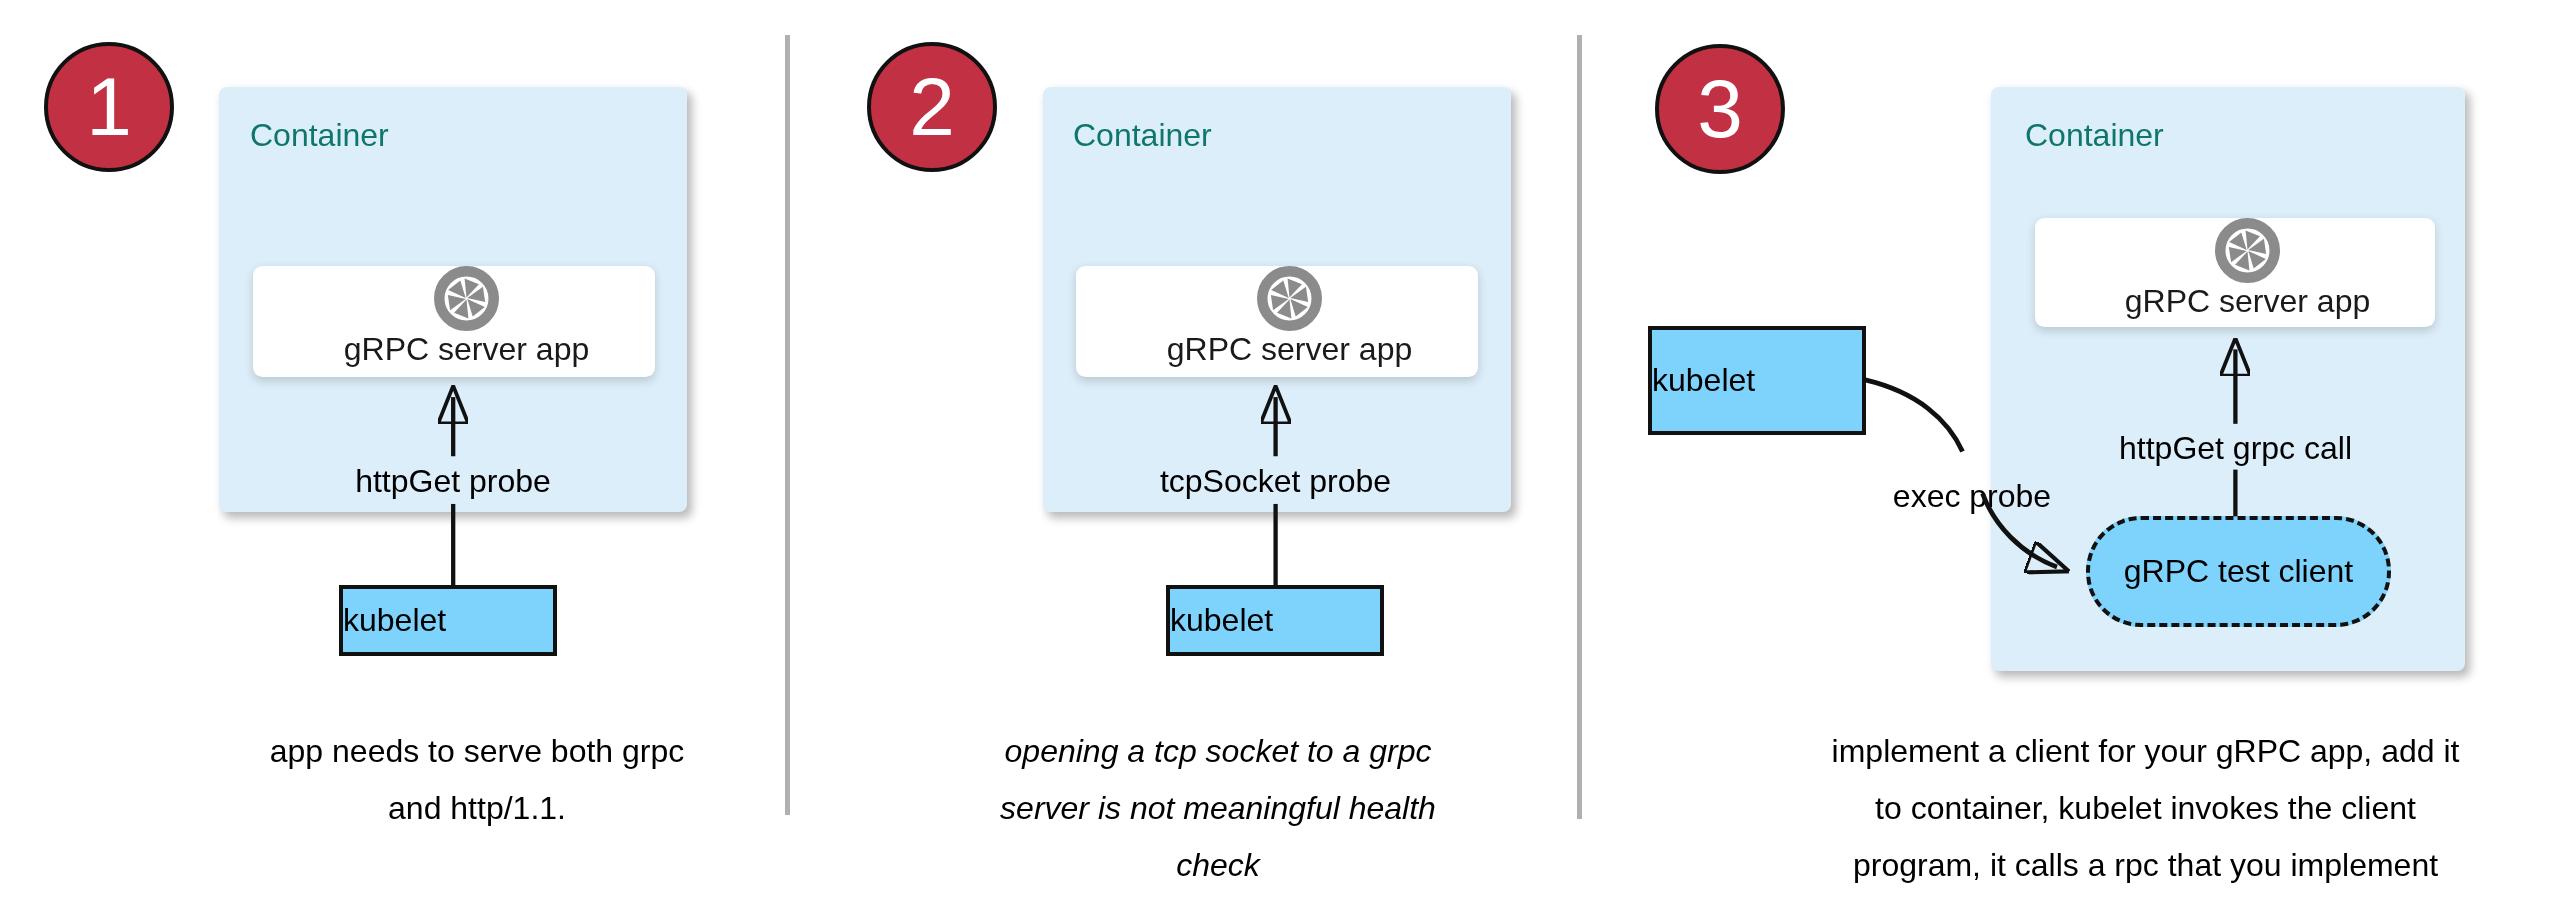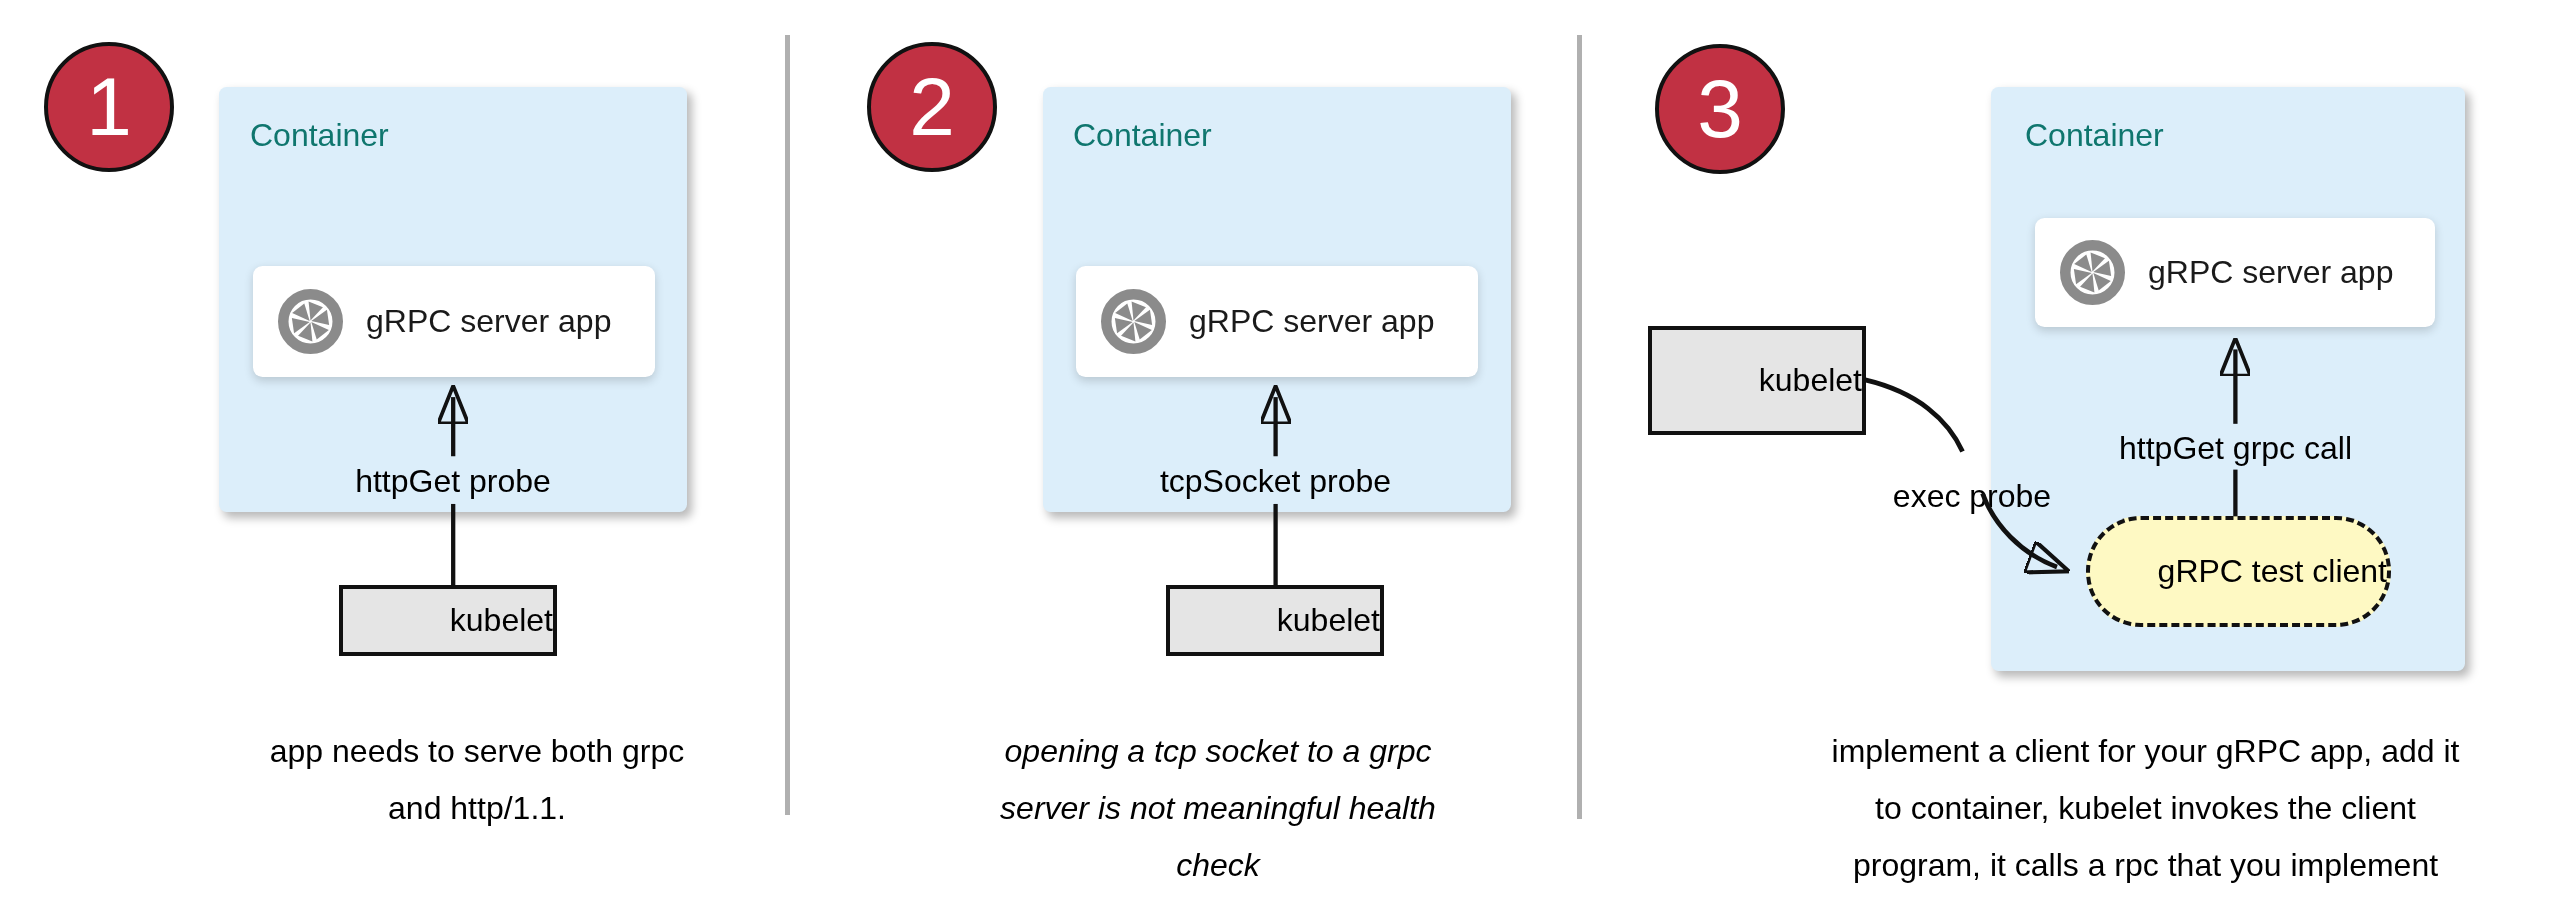--- a/index.html
+++ b/index.html
@@ -17,39 +17,39 @@
   }
   
   .container-box{
     background:var(--blue,#dceefa);border-radius:7.6px;
     box-shadow:4.8px 5.7px 9.5px rgba(0,0,0,0.28);
   }
   .container-label{font-size:32px;line-height:38px;color:#0f766e;}
   
   .app-box{
     background:#fff;border-radius:9.5px;box-shadow:0 3.8px 9.5px rgba(0,0,0,0.16);
-    display:flex;align-items:center;padding-left:25px;box-sizing:border-box;gap:23px;
+    display:flex;align-items:center;padding-left:25px;box-sizing:border-box;flex-direction:column;
   }
   .app-box .lbl{font-size:32px;color:#1a1a1a;white-space:nowrap;}
   .icon{width:65px;height:65px;flex:0 0 65px;}
   
   .arrow-label{
     font-size:32px;line-height:34px;text-align:center;white-space:nowrap;color:#000;
   }
   .arrow-label b{font-weight:normal;}
   
   .kubelet-box{
-    background:#e5e5e5;border:4.8px solid #111;box-sizing:border-box;
-    display:flex;align-items:center;justify-content:flex-end;
+    background:#7dd3fc;border:4.8px solid #111;box-sizing:border-box;
+    display:flex;align-items:center;justify-content:flex-start;
     font-size:32px;color:#000;
   }
   
   .test-client-box{
-    background:#fef9c3;border:4.3px dashed #111;border-radius:55px;box-sizing:border-box;
-    display:flex;align-items:center;justify-content:flex-end;
+    background:#7dd3fc;border:4.3px dashed #111;border-radius:55px;box-sizing:border-box;
+    display:flex;align-items:center;justify-content:center;
     font-size:32px;color:#000;
   }
   
   .caption{
     font-size:32px;line-height:57px;text-align:center;color:#000;white-space:pre-line;
   }
   
   .divider{width:4.8px;background:var(--divider,#b0b0b0);}
   
   svg.connectors{position:absolute;left:0;top:0;pointer-events:none;}

